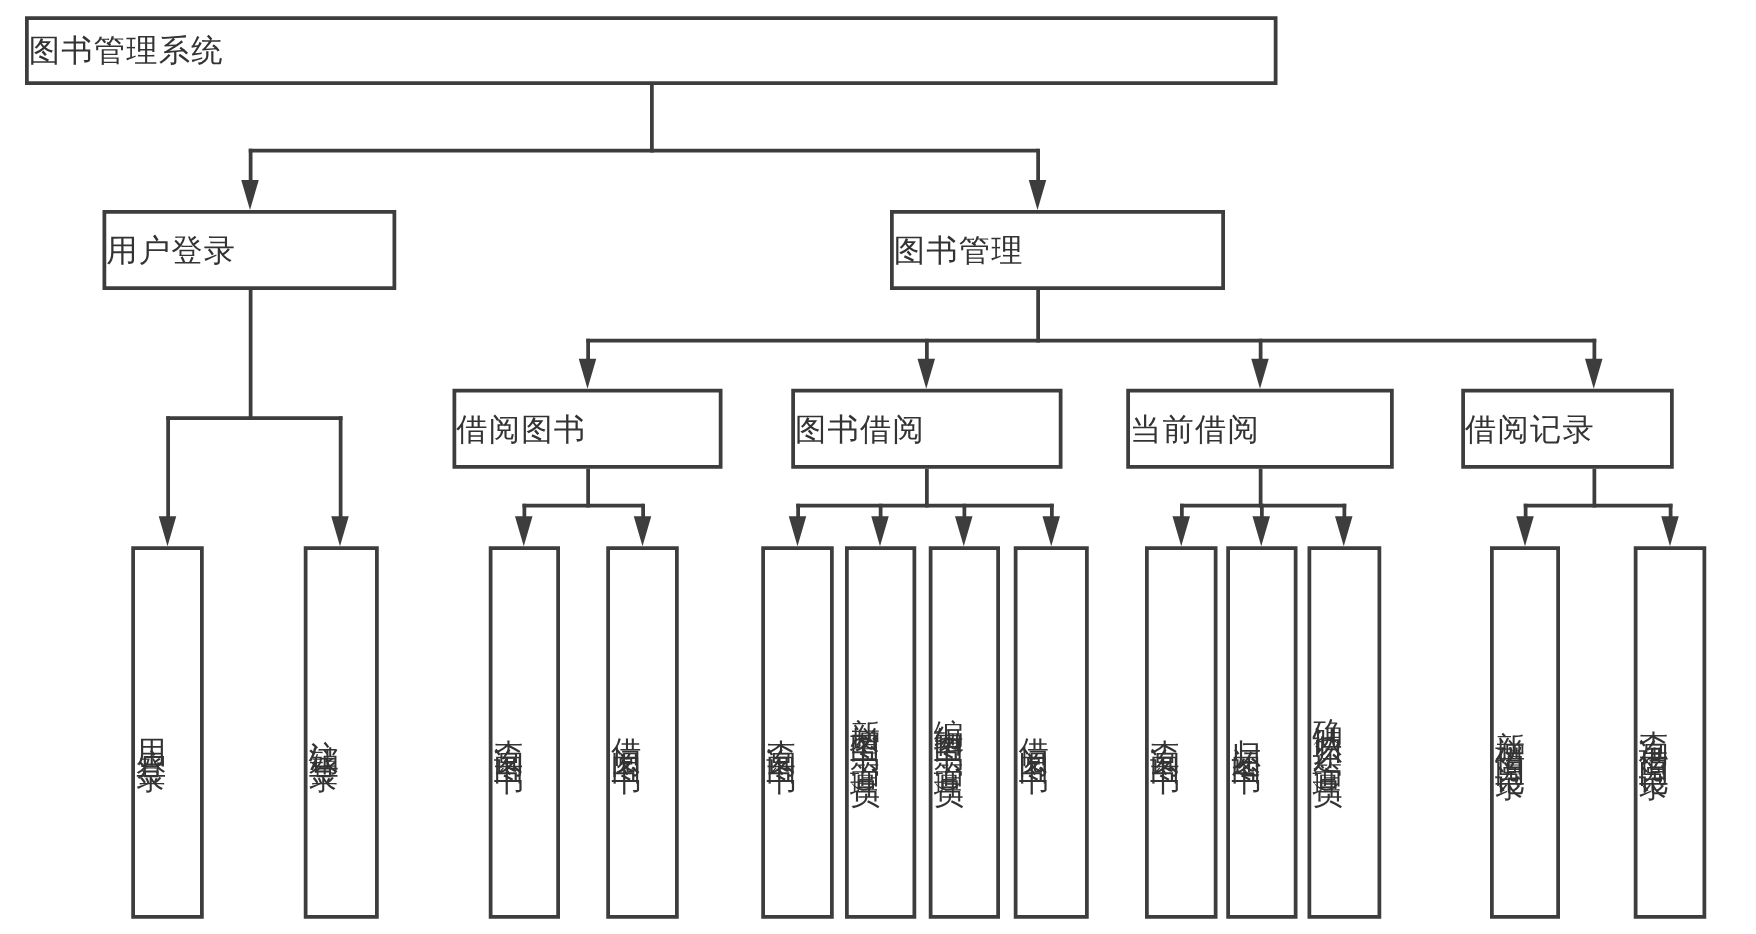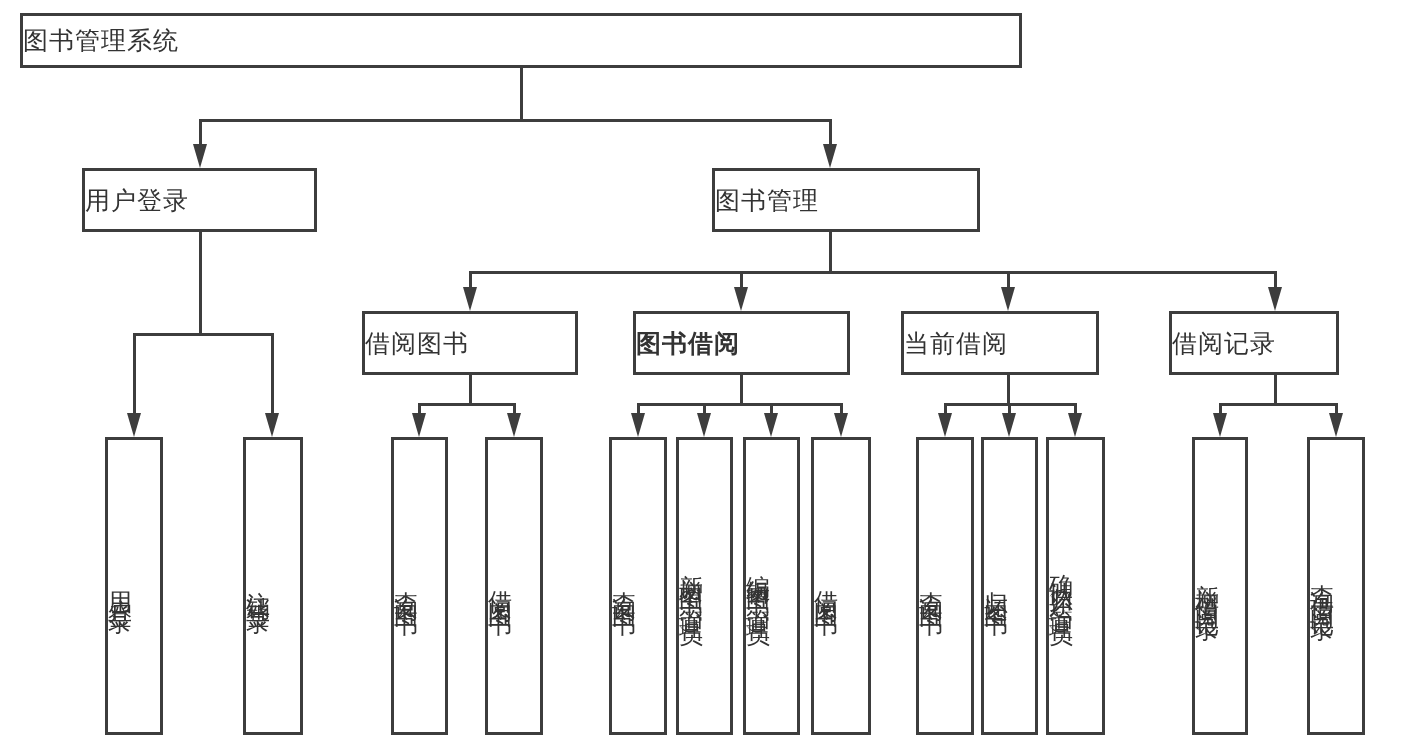--- a/index.html
+++ b/index.html
@@ -98,24 +98,24 @@
   <div class="vline" style="left:740px; top:271px; height:19px;"></div>
   <div class="arrow" style="left:734px; top:287px;"></div>
   <div class="vline" style="left:1007px; top:271px; height:19px;"></div>
   <div class="arrow" style="left:1001px; top:287px;"></div>
   <div class="vline" style="left:1274px; top:271px; height:19px;"></div>
   <div class="arrow" style="left:1268px; top:287px;"></div>
 
   <div class="box h" style="left:362px; top:311px; width:216px; height:64px;">
     <span>借阅图书</span>
   </div>
-  <div class="box h" style="left:633px; top:311px; width:217px; height:64px;font-weight:bold;">
+  <div class="box h" style="left:633px; top:311px; width:217px; height:64px;">
     <span>图书借阅</span>
   </div>
-  <div class="box h" style="left:901px; top:311px; width:198px; height:64px;">
+  <div class="box h" style="left:901px; top:311px; width:214px; height:64px;">
     <span>当前借阅</span>
   </div>
   <div class="box h" style="left:1169px; top:311px; width:170px; height:64px;">
     <span>借阅记录</span>
   </div>
 
   <div class="vline" style="left:469px; top:375px; height:31px;"></div>
   <div class="hline" style="left:418px; top:403px; width:97px;"></div>
   <div class="vline" style="left:418px; top:403px; height:13px;"></div>
   <div class="arrow" style="left:412px; top:413px;"></div>

